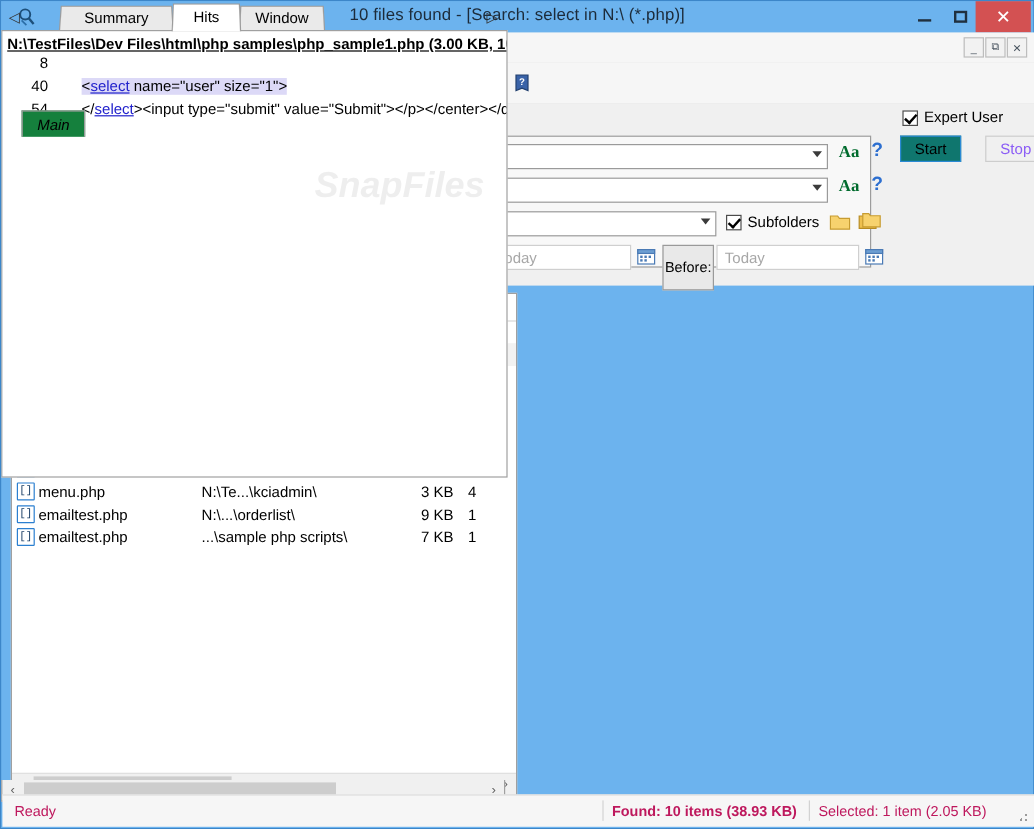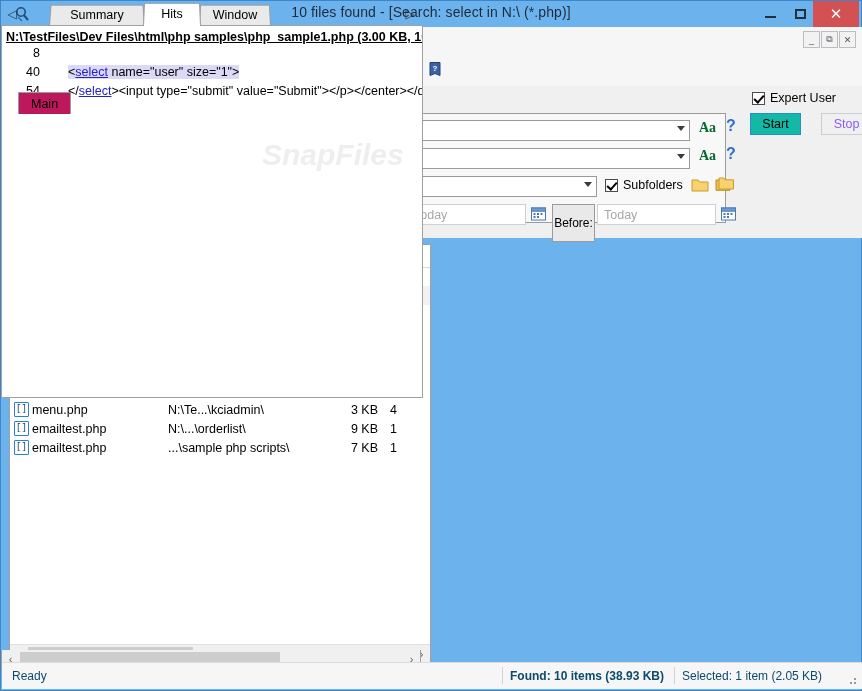--- a/index.html
+++ b/index.html
@@ -74,21 +74,21 @@
   
   .panel{
     position:absolute;left:1px;top:85px;width:860px;height:152px;background:#f0f0f0;
   }
   .tabstrip{position:absolute;left:16px;top:7px;height:21px;display:flex;align-items:flex-end;}
   .tabstrip .tb{
     height:20px;padding:0 12px;display:flex;align-items:center;
     border:1px solid #9c9c9c;border-bottom:none;background:#e4e4e4;
     font-size:12.5px;color:#000;margin-right:-1px;
   }
-  .tabstrip .tb.active{background:#be185d;height:21px;border-color:#9c9c9c;position:relative;z-index:3;}
+  .tabstrip .tb.active{background:#15803d;height:21px;border-color:#9c9c9c;position:relative;z-index:3;font-style:italic;}
   .group-box{
     position:absolute;left:16px;top:27px;width:708px;height:110px;
     border:1px solid #9c9c9c;background:#f8f8f8;box-sizing:border-box;
   }
   .lbl{position:absolute;font-size:12.5px;color:#000;}
   .combo{
     position:absolute;box-sizing:border-box;height:21px;
     border:1px solid #9a9a9a;background:#fff;font-size:12.5px;color:#000;
     display:flex;align-items:center;padding-left:5px;
   }
@@ -114,21 +114,21 @@
   }
   .chk .box.on:after{
     content:"";position:absolute;left:3px;top:0px;width:4px;height:8px;
     border:solid #000;border-width:0 2px 2px 0;transform:rotate(42deg);
   }
   .btn-big{
     width:51px;height:22px;box-sizing:border-box;
     display:flex;align-items:center;justify-content:center;font-size:12.5px;
     border:1px solid #b3b3b3;background:#f0f0f0;color:#000;
   }
-  .btn-big.primary{border:1px solid #2a8ad4;background:#14b8a6;}
+  .btn-big.primary{border:1px solid #2a8ad4;background:#0f766e;}
   .btn-big.dis{color:#8b5cf6;border-color:#cdcdcd;background:#f0f0f0;margin-left:12px;}
   
   .listpane{
     position:absolute;top:243px;box-sizing:border-box;
     background:#fff;border:1px solid #a0a0a0;
   }
   .left-pane{left:8px;width:422px;height:419px;}
   .right-pane{left:432px;top:243px;width:422px;height:419px;background:transparent;border:none;}
   .lhead{
     position:absolute;left:0;top:0;right:0;height:22px;background:#fff;
@@ -206,21 +206,21 @@
     color:#606060;font-size:11px;
   }
   .hsb .arr.l{left:0;}
   .hsb .arr.r{right:0;}
   .hsb .thumb{position:absolute;top:2px;height:13px;background:#cdcdcd;}
   
   .statusbar{
     position:absolute;left:1px;bottom:1px;width:860px;height:26px;background:#f6f6f6;
     border-top:1px solid #dcdcdc;
   }
-  .sb-cell{position:absolute;top:0;height:25px;display:flex;align-items:center;font-size:12px;color:#0c4a6e;}
+  .sb-cell{position:absolute;top:0;height:25px;display:flex;align-items:center;font-size:12px;color:#be185d;}
   .sb-div{position:absolute;top:4px;width:1px;height:17px;background:#d2d2d2;}
   .sb-grip{
     position:absolute;right:4px;bottom:3px;width:12px;height:12px;
     background:
       radial-gradient(circle 1px at 9px 9px,#9a9a9a 99%,transparent 0),
       radial-gradient(circle 1px at 5px 9px,#9a9a9a 99%,transparent 0),
       radial-gradient(circle 1px at 9px 5px,#9a9a9a 99%,transparent 0);
   }
 </style>
 </head>

